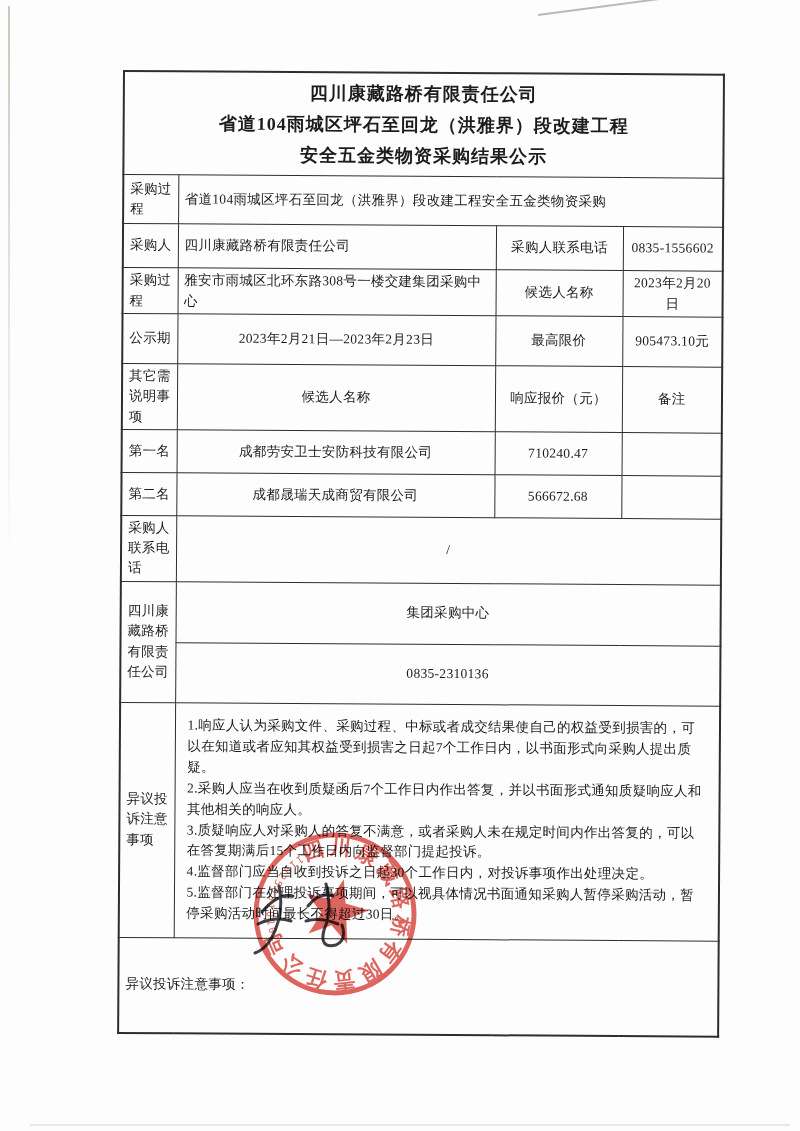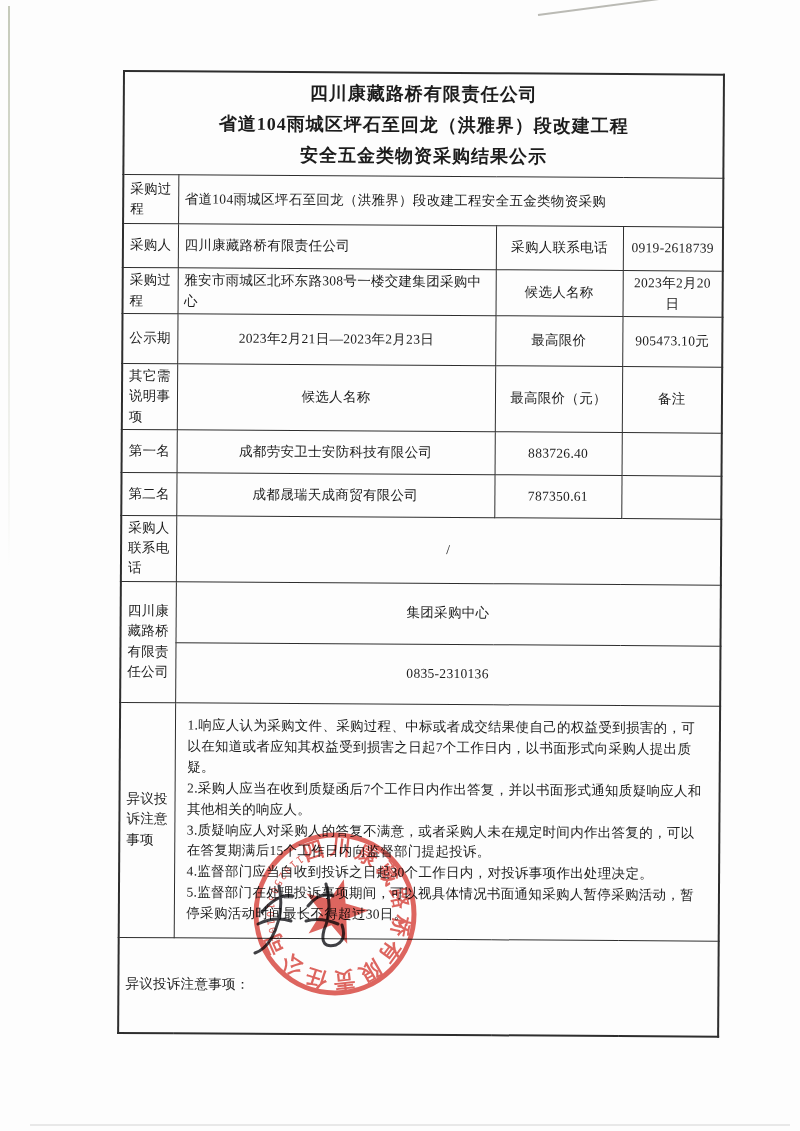--- a/index.html
+++ b/index.html
@@ -97,55 +97,55 @@
 
   <tr class="r-project">
     <td class="lab">采购过程</td>
     <td class="lft" colspan="3">省道104雨城区坪石至回龙（洪雅界）段改建工程安全五金类物资采购</td>
   </tr>
 
   <tr class="r-purchaser">
     <td class="lab">采购人</td>
     <td class="lft">四川康藏路桥有限责任公司</td>
     <td class="ctr">采购人联系电话</td>
-    <td class="ctr">0919-2618739</td>
+    <td class="ctr">0835-1556602</td>
   </tr>
 
   <tr class="r-location">
     <td class="lab">采购过程</td>
     <td class="lft">雅安市雨城区北环东路308号一楼交建集团采购中心</td>
     <td class="ctr">候选人名称</td>
     <td class="ctr">2023年2月20日</td>
   </tr>
 
   <tr class="r-publicity">
     <td class="lab">公示期</td>
     <td class="ctr">2023年2月21日—2023年2月23日</td>
     <td class="ctr">最高限价</td>
     <td class="ctr">905473.10元</td>
   </tr>
 
   <tr class="r-candhead">
     <td class="lab">其它需说明事项</td>
     <td class="ctr">候选人名称</td>
-    <td class="ctr">最高限价（元）</td>
+    <td class="ctr">响应报价（元）</td>
     <td class="ctr">备注</td>
   </tr>
 
   <tr class="r-cand">
     <td class="lab">第一名</td>
     <td class="ctr">成都劳安卫士安防科技有限公司</td>
-    <td class="ctr">883726.40</td>
+    <td class="ctr">710240.47</td>
     <td class="ctr"></td>
   </tr>
 
   <tr class="r-cand">
     <td class="lab">第二名</td>
     <td class="ctr">成都晟瑞天成商贸有限公司</td>
-    <td class="ctr">787350.61</td>
+    <td class="ctr">566672.68</td>
     <td class="ctr"></td>
   </tr>
 
   <tr class="r-other">
     <td class="lab">采购人联系电话</td>
     <td class="ctr slash" colspan="3">/</td>
   </tr>
 
   <tr class="r-super1">
     <td class="lab" rowspan="2">四川康藏路桥有限责任公司</td>

